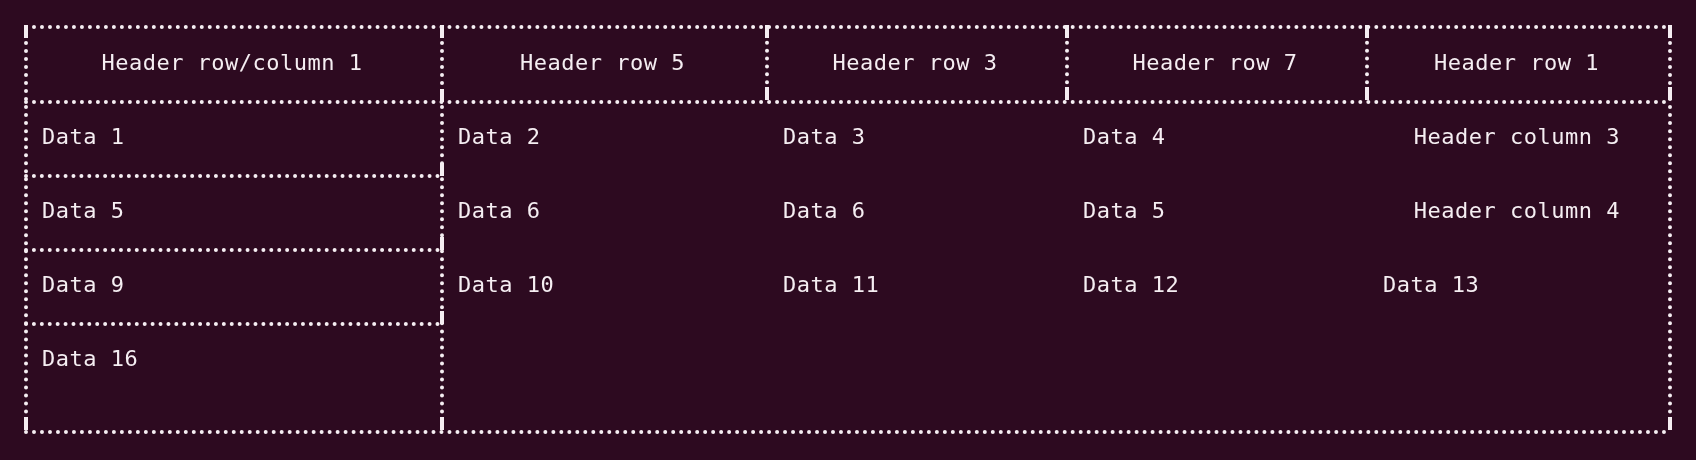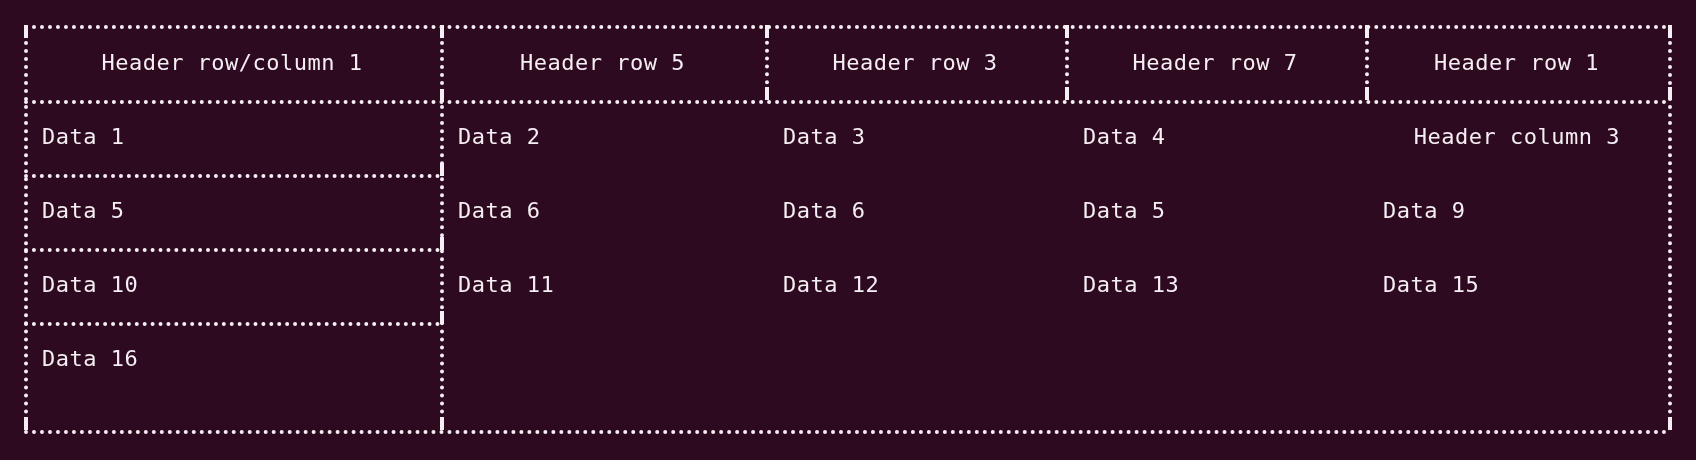--- a/index.html
+++ b/index.html
@@ -134,27 +134,27 @@
     <div class="cell data">Data 2</div>
     <div class="cell data">Data 3</div>
     <div class="cell data">Data 4</div>
 
     <div class="cell hdr-col">Header column 3</div>
     <div class="cell data">Data 5</div>
     <div class="cell data">Data 6</div>
     <div class="cell data">Data 6</div>
     <div class="cell data">Data 5</div>
 
+    <div class="cell hdr-col">Header column 4</div>
     <div class="cell data">Data 9</div>
     <div class="cell data">Data 10</div>
     <div class="cell data">Data 11</div>
     <div class="cell data">Data 12</div>
 
     <div class="cell data">Data 13</div>
-    <div class="cell data">Data 15</div>
     <div class="cell data">Data 16</div>
 
   </div>
 
   <div class="rule h" id="edge-top"></div>
   <div class="rule h" id="edge-bottom"></div>
   <div class="rule v" id="edge-left"></div>
   <div class="rule v" id="edge-right"></div>
 
   <div class="rule h" id="rule-header-bottom"></div>

